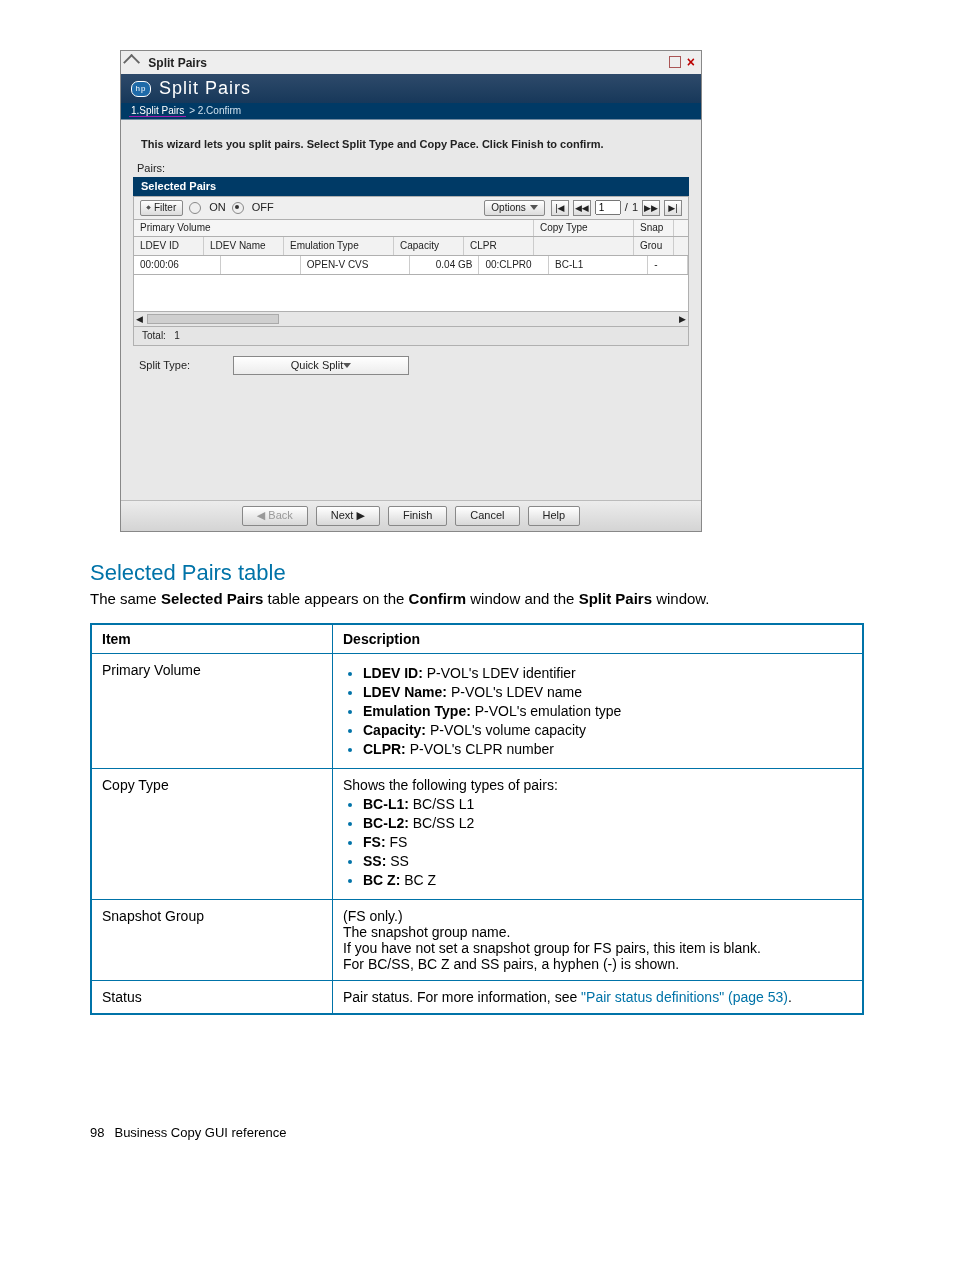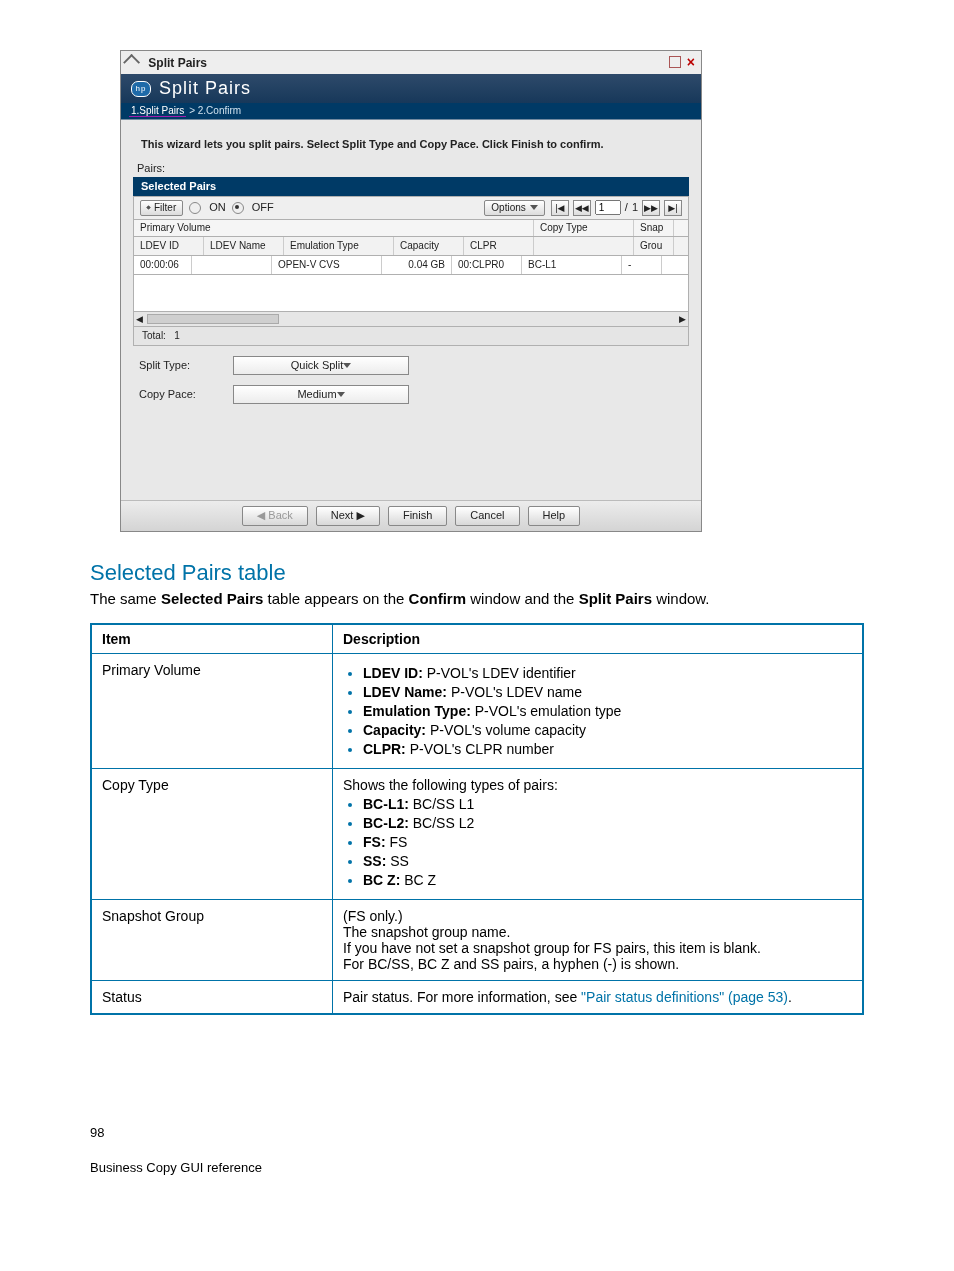--- a/index.html
+++ b/index.html
@@ -285,21 +285,21 @@
   table.desc td.item-col { width: 220px; }
   ul.bullets {
     margin: 0; padding-left: 20px;
   }
   ul.bullets li { margin: 3px 0; }
   ul.bullets li::marker { color: #0073a8; }
   a.link { color: #0073a8; text-decoration: none; }
   .footer-pg {
     margin-top: 110px;
     font-size: 13px;
-    display: flex; gap: 20px; flex-direction: column;
+    display: flex; gap: 10px;
   }
 </style>
 </head>
 <body>
 
 <div class="page">
 
   <div class="wizard">
 
     <div class="wiz-titlebar">
@@ -366,21 +366,21 @@
         <div class="cell" style="width:70px">LDEV ID</div>
         <div class="cell" style="width:80px">LDEV Name</div>
         <div class="cell" style="width:110px">Emulation Type</div>
         <div class="cell" style="width:70px">Capacity</div>
         <div class="cell" style="width:70px">CLPR</div>
         <div class="cell" style="width:100px">&nbsp;</div>
         <div class="cell" style="width:40px; overflow:hidden">Grou</div>
       </div>
 
       <div class="data-row">
-        <div class="cell" style="width:58px">00:00:06</div>
+        <div class="cell" style="width:88px">00:00:06</div>
         <div class="cell" style="width:80px"></div>
         <div class="cell" style="width:110px">OPEN-V CVS</div>
         <div class="cell" style="width:70px;text-align:right">0.04 GB</div>
         <div class="cell" style="width:70px">00:CLPR0</div>
         <div class="cell" style="width:100px">BC-L1</div>
         <div class="cell" style="width:40px">-</div>
       </div>
 
       <div class="empty-rows"></div>
 
@@ -395,27 +395,20 @@
       <div class="total-row">
         <span>Total:</span>
         &nbsp;
         <span>1</span>
       </div>
 
       <div class="form-row">
         <span class="label">Split Type:</span>
         <span class="select">
           <span>Quick Split</span>
-          <span class="tri-down"></span>
-        </span>
-      </div>
-      <div class="form-row">
-        <span class="label">Copy Pace:</span>
-        <span class="select">
-          <span>Medium</span>
           <span class="tri-down"></span>
         </span>
       </div>
       <div style="height:40px"></div>
     </div>
 
     <div class="wiz-footer">
       <span class="wiz-btn disabled">◀ <span>Back</span></span>
       <span class="wiz-btn"><span>Next</span> ▶</span>
       <span class="wiz-btn">Finish</span>

